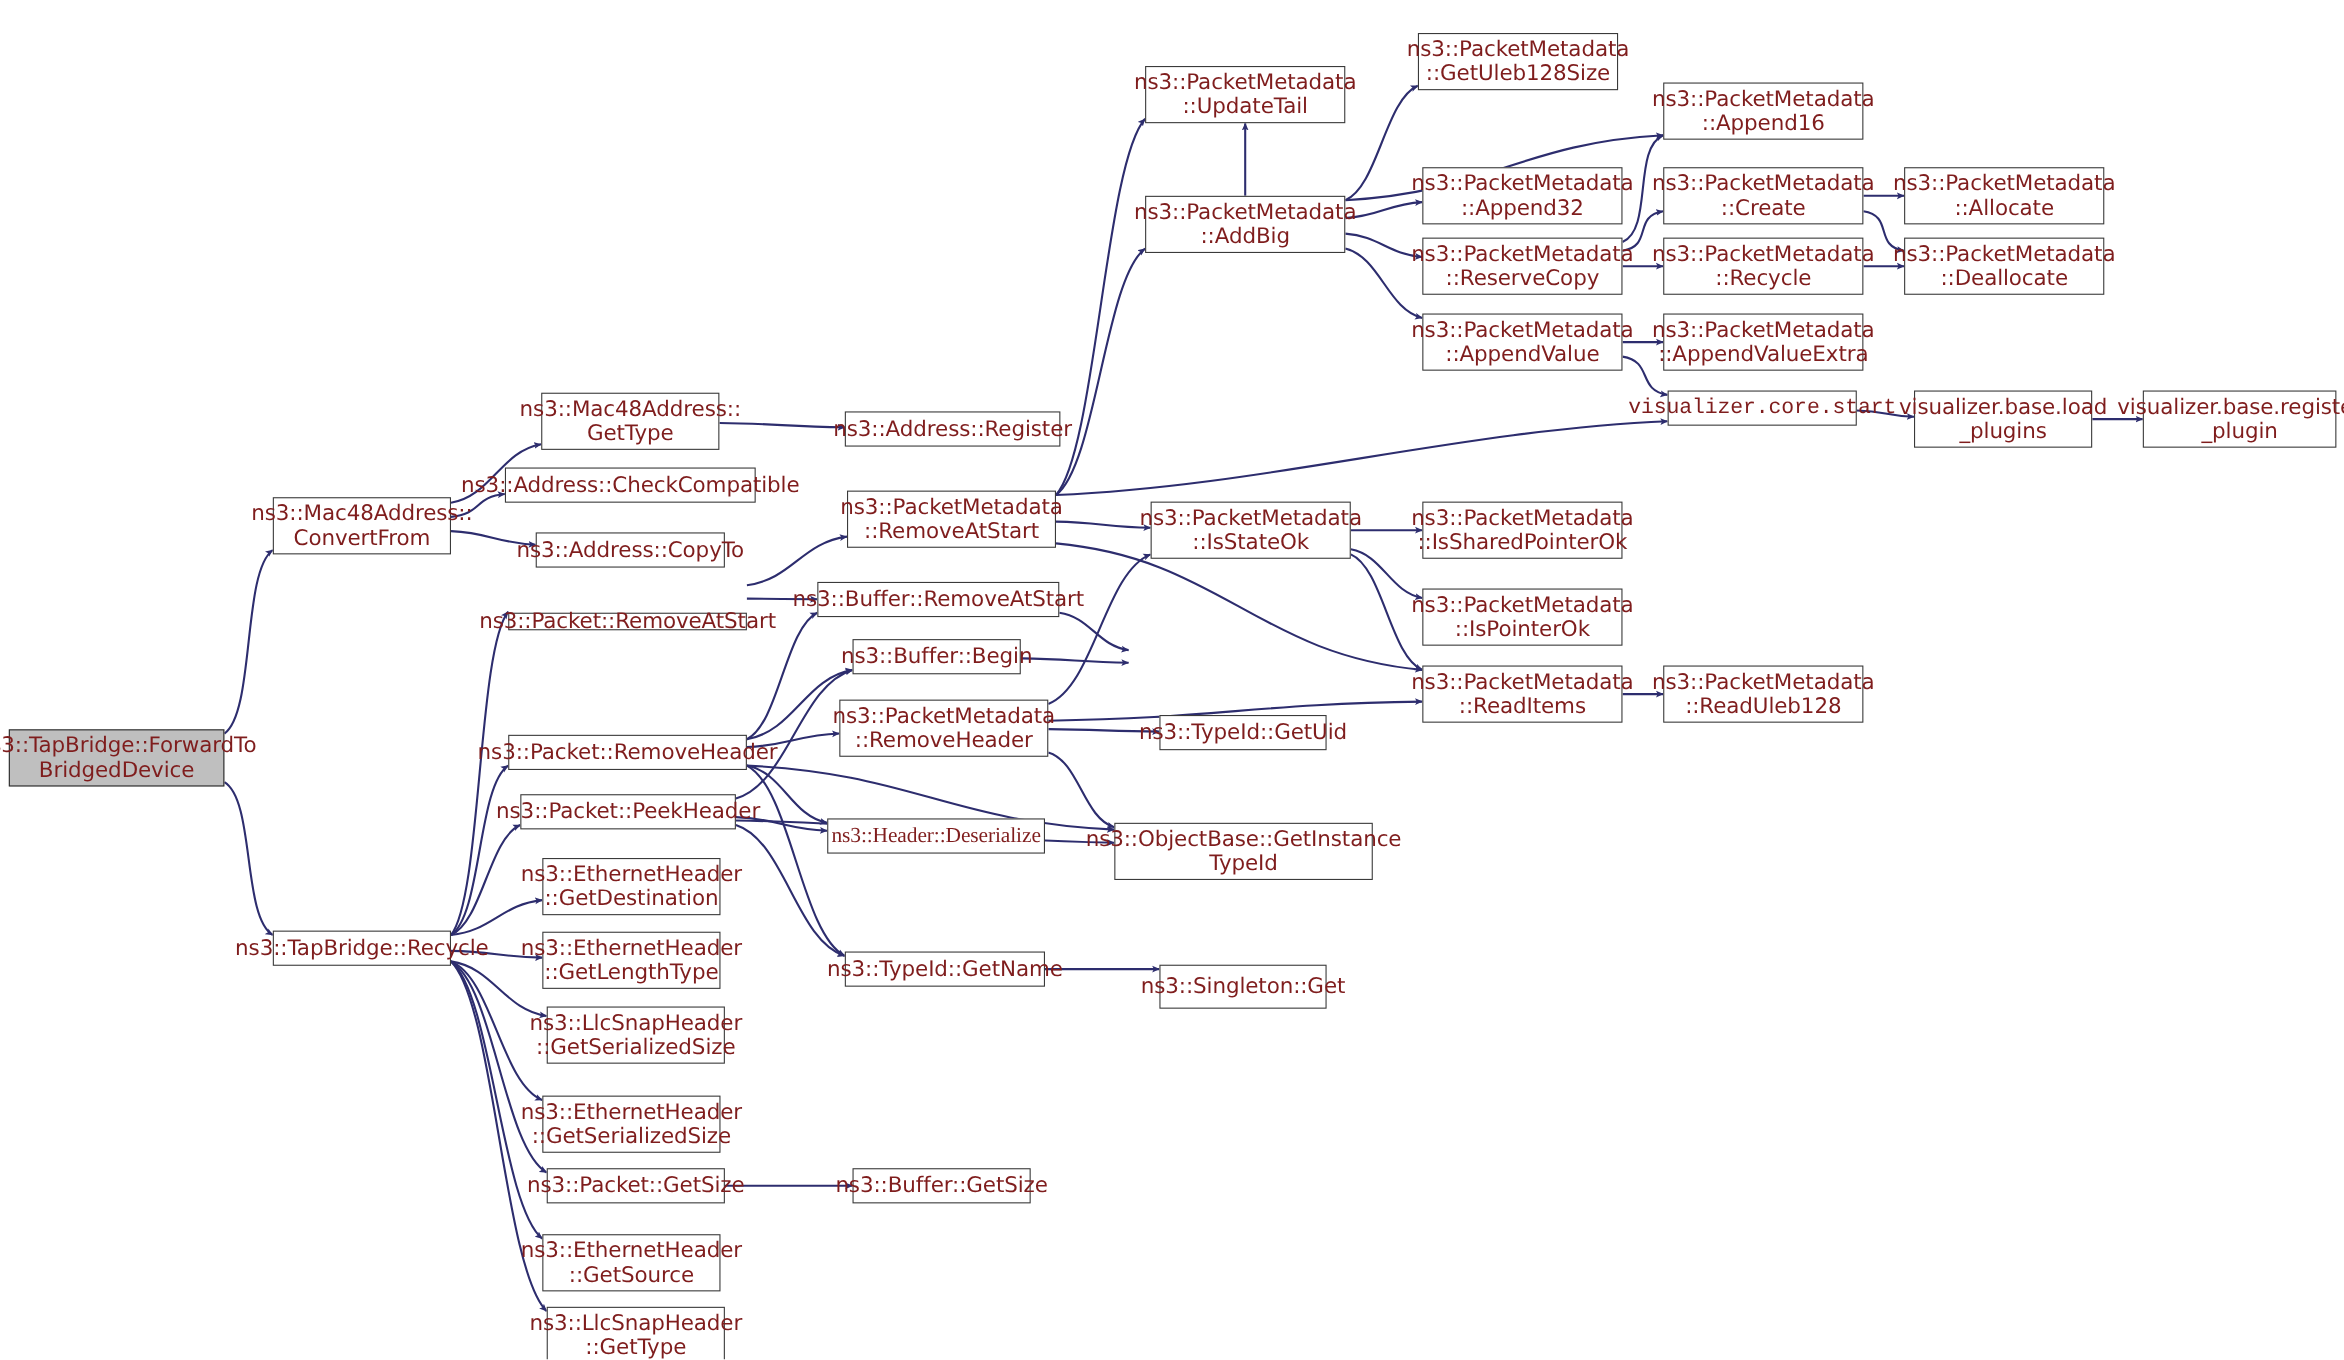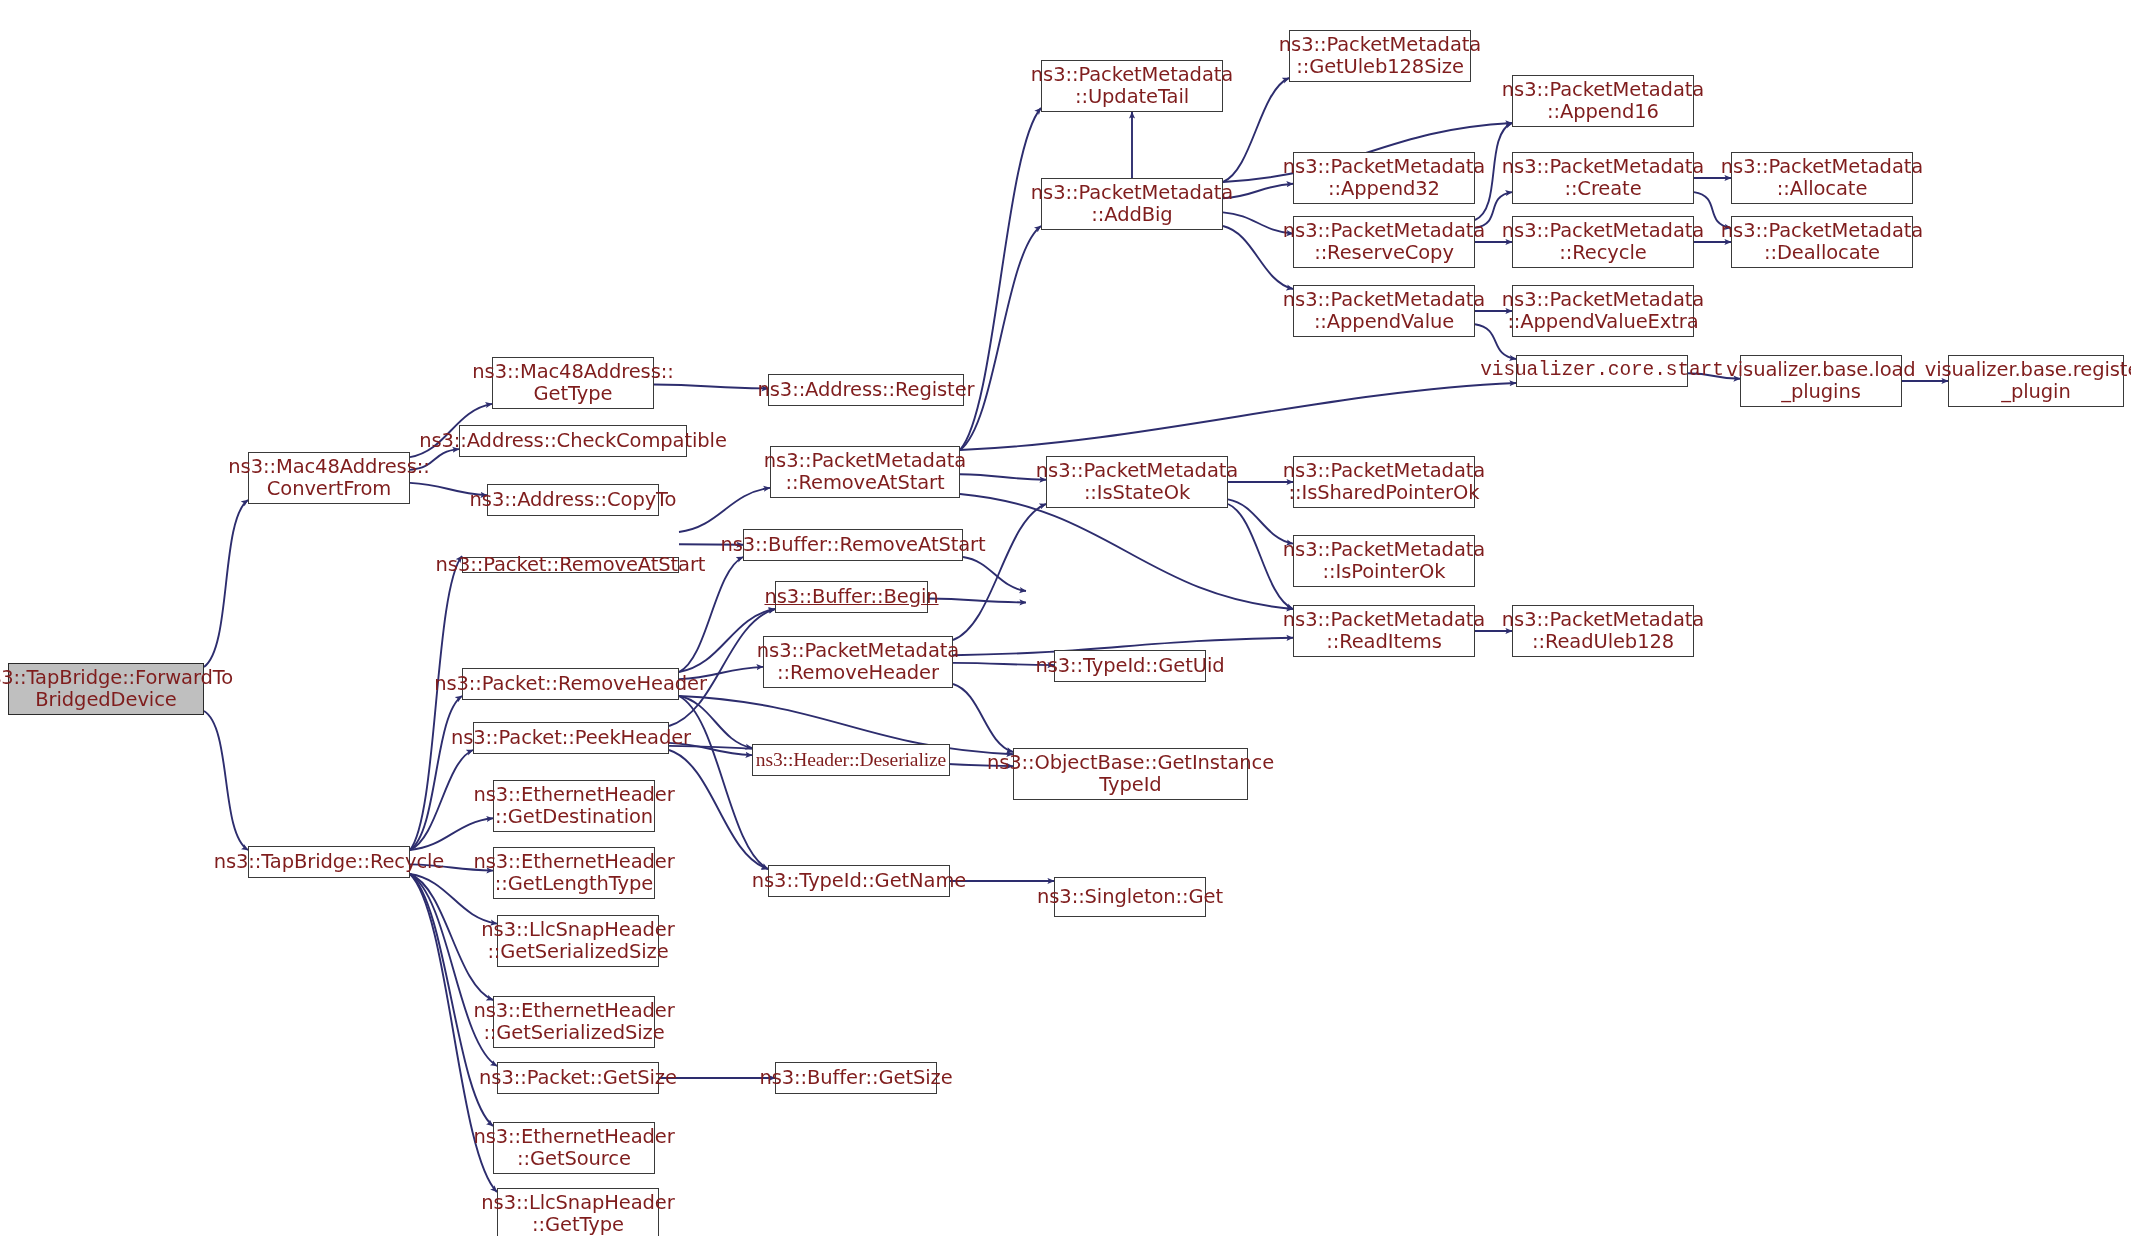--- a/index.html
+++ b/index.html
@@ -139,21 +139,21 @@
 ::GetSerializedSize</div>
     <div class="node" style="left: 497px; top: 1062px; width: 162px; height: 32px;">ns3::Packet::GetSize</div>
     <div class="node" style="left: 493px; top: 1122px; width: 162px; height: 52px;">ns3::EthernetHeader
 ::GetSource</div>
     <div class="node" style="left: 497px; top: 1188px; width: 162px; height: 52px;">ns3::LlcSnapHeader
 ::GetType</div>
     <div class="node" style="left: 768px; top: 374px; width: 196px; height: 32px;">ns3::Address::Register</div>
     <div class="node" style="left: 770px; top: 446px; width: 190px; height: 52px;">ns3::PacketMetadata
 ::RemoveAtStart</div>
     <div class="node" style="left: 743px; top: 529px; width: 220px; height: 32px;">ns3::Buffer::RemoveAtStart</div>
-    <div class="node" style="left: 775px; top: 581px; width: 153px; height: 32px; text-decoration: underline;">ns3::Buffer::Begin</div>
+    <div class="node" style="left: 775px; top: 581px; width: 153px; height: 32px;">ns3::Buffer::Begin</div>
     <div class="node" style="left: 763px; top: 636px; width: 190px; height: 52px;">ns3::PacketMetadata
 ::RemoveHeader</div>
     <div class="node" style="left: 752px; top: 744px; width: 198px; height: 32px; font-family: Liberation Serif, serif;">ns3::Header::Deserialize</div>
     <div class="node" style="left: 768px; top: 865px; width: 182px; height: 32px;">ns3::TypeId::GetName</div>
     <div class="node" style="left: 1041px; top: 60px; width: 182px; height: 52px;">ns3::PacketMetadata
 ::UpdateTail</div>
     <div class="node" style="left: 1041px; top: 178px; width: 182px; height: 52px;">ns3::PacketMetadata
 ::AddBig</div>
     <div class="node" style="left: 1289px; top: 30px; width: 182px; height: 52px;">ns3::PacketMetadata
 ::GetUleb128Size</div>

